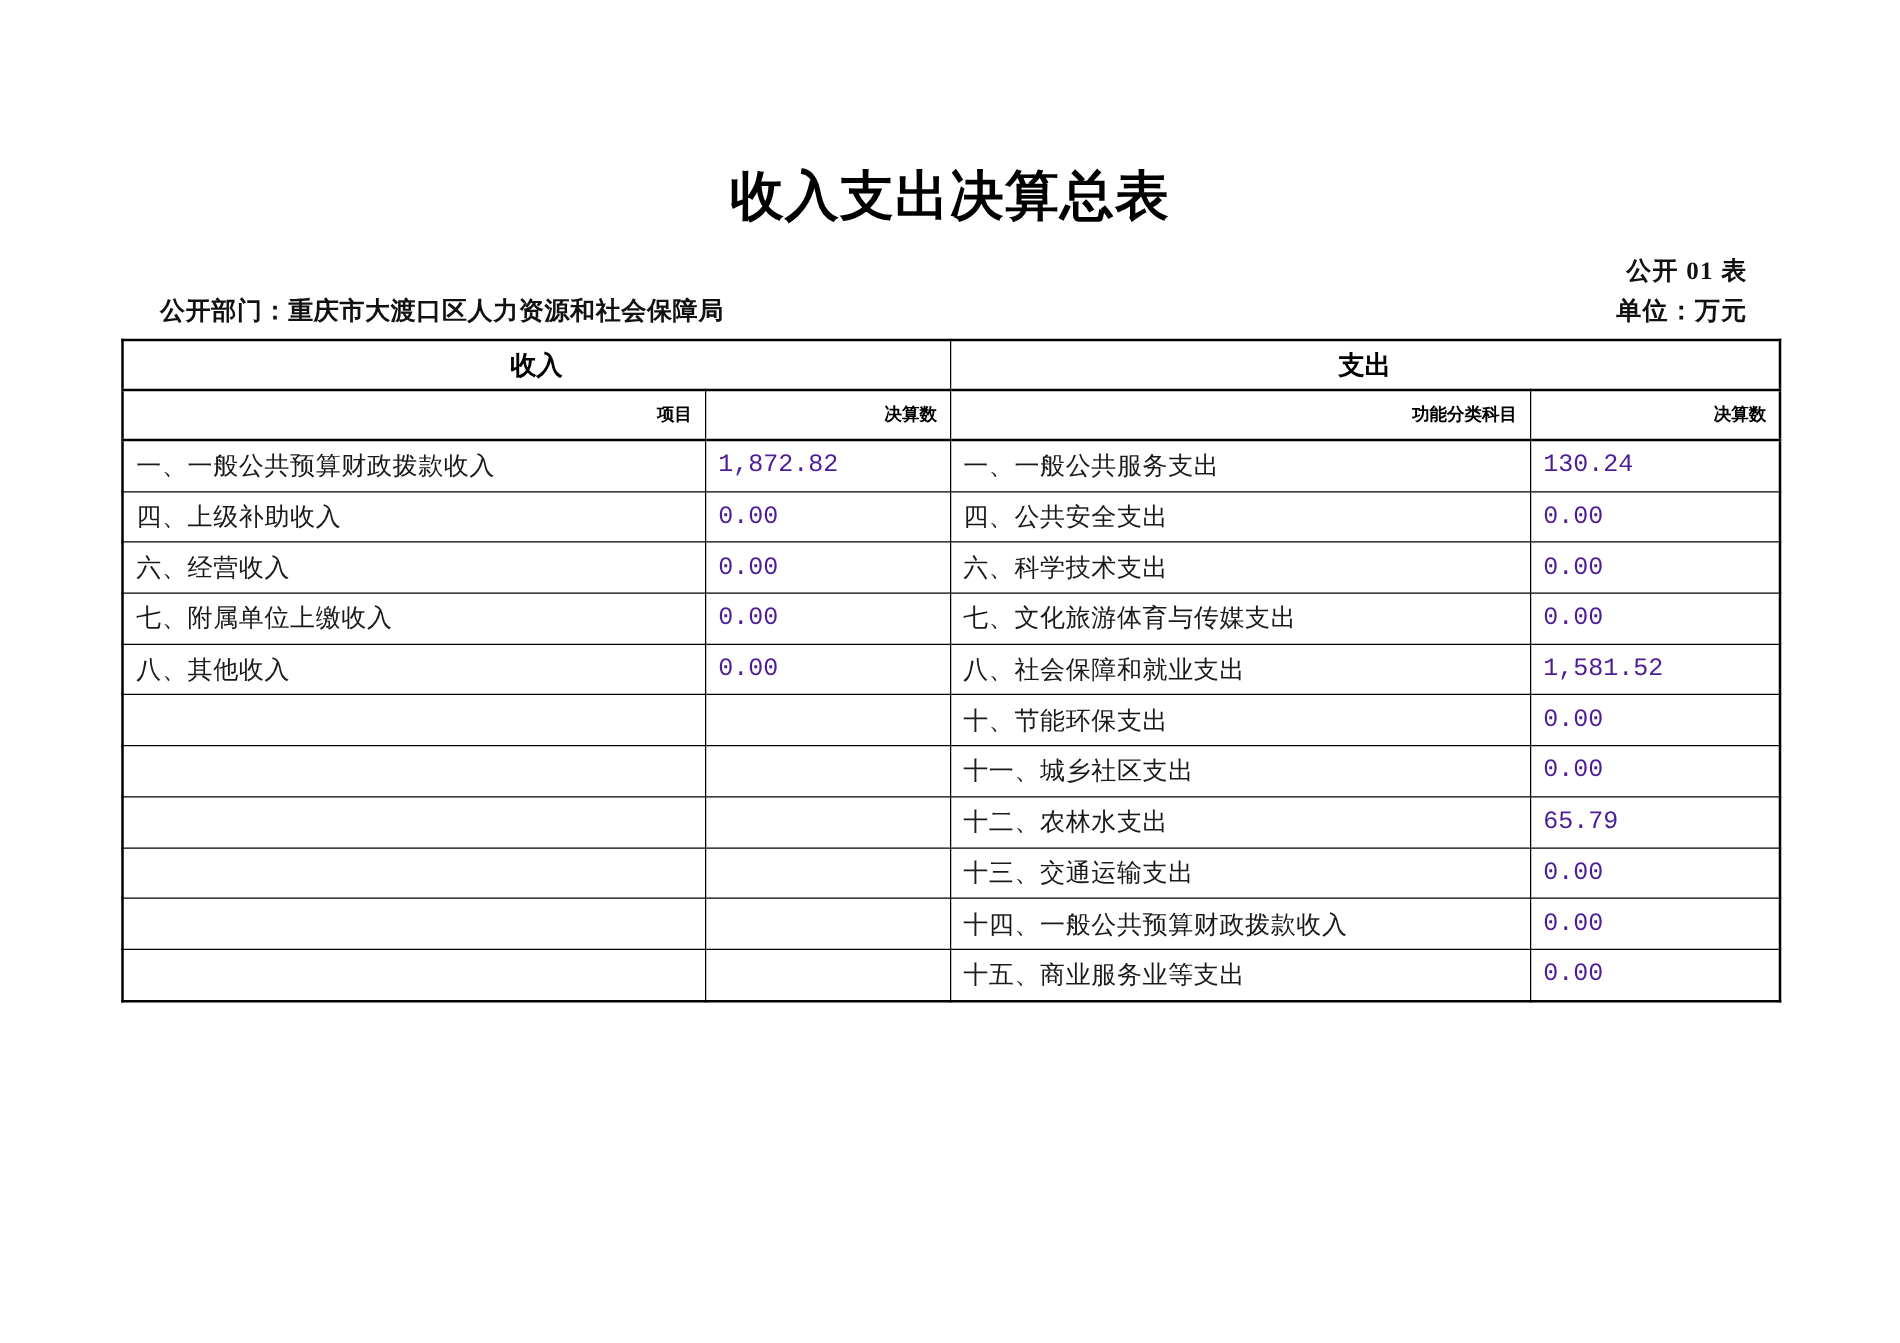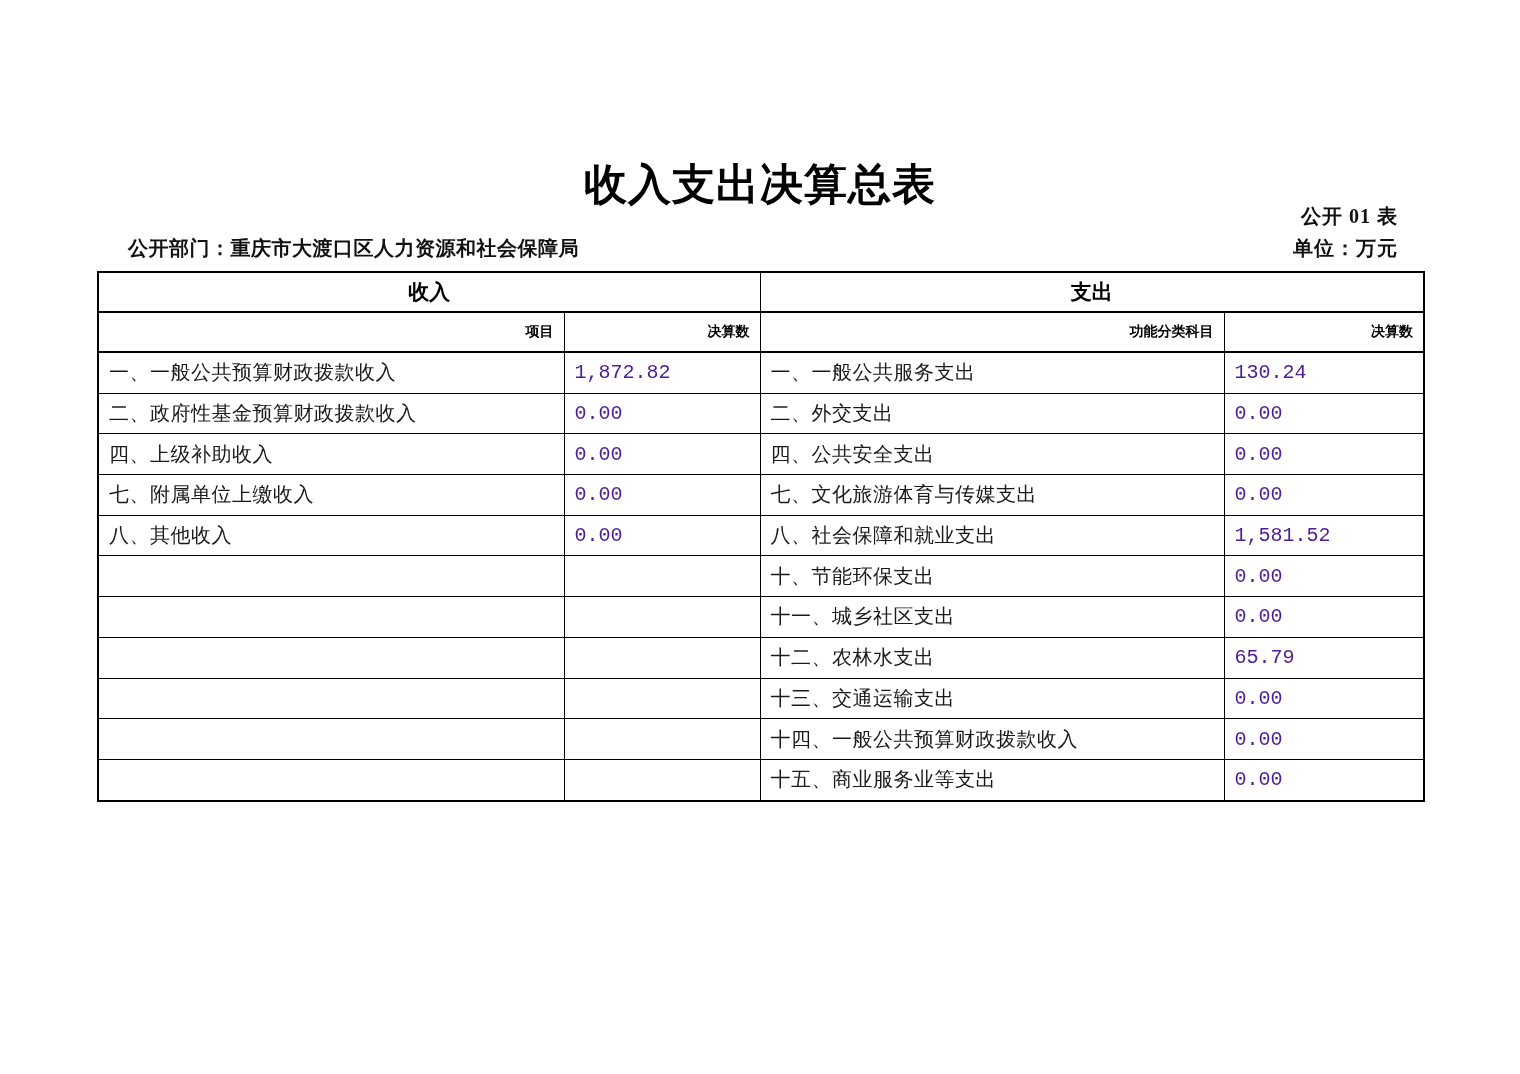--- a/index.html
+++ b/index.html
@@ -20,21 +20,20 @@
     position: absolute;
     top: 128px;
     left: 0;
     width: 100%;
     text-align: center;
     font-family: "Liberation Sans", "DejaVu Sans", sans-serif;
     font-weight: bold;
     font-size: 43px;
     letter-spacing: 1px;
     color: #000;
-    margin-top: 28px;
   }
 
   .sheet-label {
     position: absolute;
     top: 203px;
     right: 122px;
     font-size: 20px;
     font-weight: 600;
     letter-spacing: 1px;
     color: #111;
@@ -135,29 +134,29 @@
     <th>功能分类科目</th>
     <th>决算数</th>
   </tr>
   <tr class="body-row">
     <td class="item-cell">一、一般公共预算财政拨款收入</td>
     <td class="value-cell">1,872.82</td>
     <td class="item-cell">一、一般公共服务支出</td>
     <td class="value-cell">130.24</td>
   </tr>
   <tr class="body-row">
-    <td class="item-cell">二、政府性基金预算财政拨款收入</td>
-    <td class="value-cell">0.00</td>
-    <td class="item-cell">二、外交支出</td>
-    <td class="value-cell">0.00</td>
-  </tr>
-  <tr class="body-row">
     <td class="item-cell">四、上级补助收入</td>
     <td class="value-cell">0.00</td>
     <td class="item-cell">四、公共安全支出</td>
+    <td class="value-cell">0.00</td>
+  </tr>
+  <tr class="body-row">
+    <td class="item-cell">六、经营收入</td>
+    <td class="value-cell">0.00</td>
+    <td class="item-cell">六、科学技术支出</td>
     <td class="value-cell">0.00</td>
   </tr>
   <tr class="body-row">
     <td class="item-cell">七、附属单位上缴收入</td>
     <td class="value-cell">0.00</td>
     <td class="item-cell">七、文化旅游体育与传媒支出</td>
     <td class="value-cell">0.00</td>
   </tr>
   <tr class="body-row">
     <td class="item-cell">八、其他收入</td>

